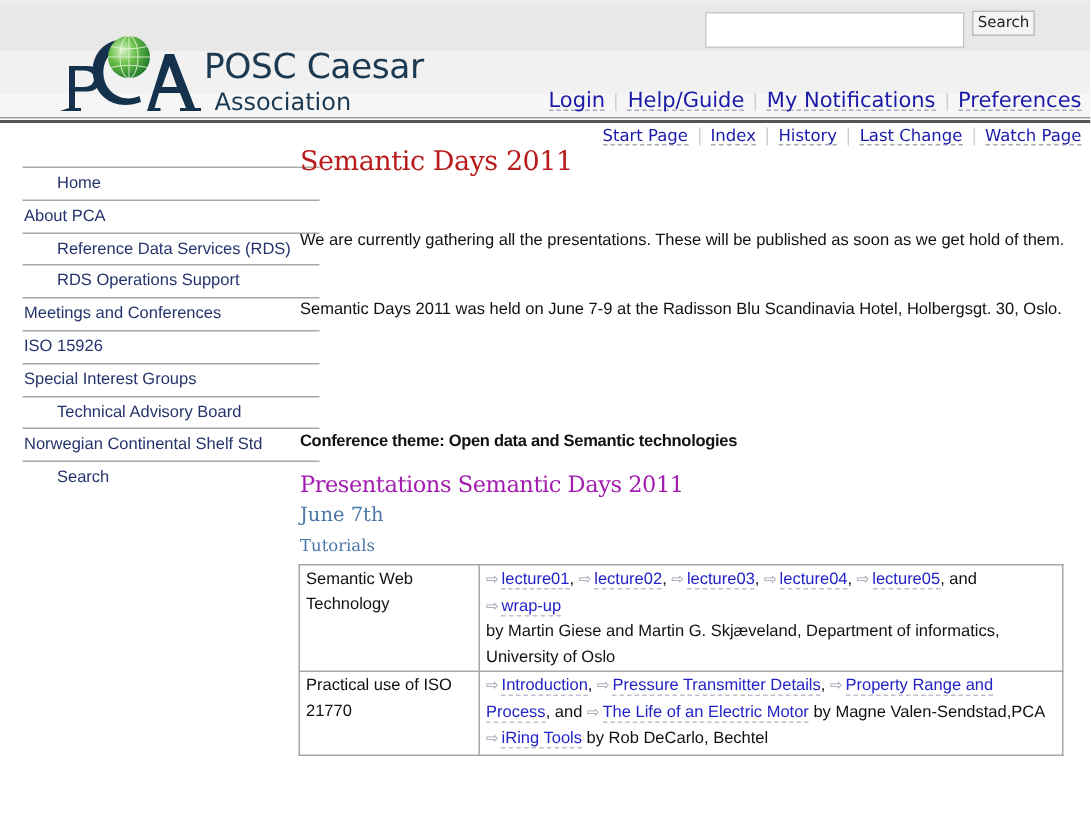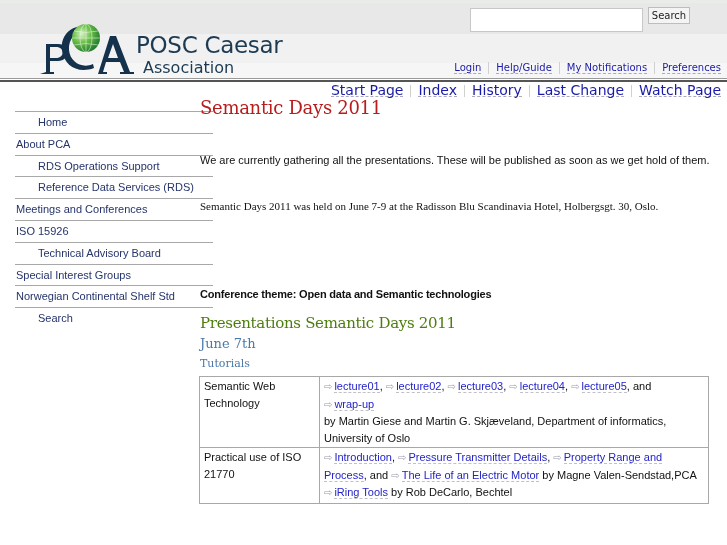--- a/index.html
+++ b/index.html
@@ -16,44 +16,44 @@
   .rule2 { position: absolute; left: 0; top: 80px; width: 100%; height: 2px; background: #555; }
 
   .logo { position: absolute; left: 38px; top: 14px; width: 260px; height: 64px; }
   .logo-mark { position: absolute; left: 0; top: 0; width: 98px; height: 62px; }
   .logo-text1 { position: absolute; left: 98px; top: 18px; font-family: "DejaVu Sans", sans-serif; font-size: 23px; color: #1c3a52; letter-spacing: -0.3px; white-space: nowrap; }
   .logo-text2 { position: absolute; left: 105px; top: 44px; font-family: "DejaVu Sans", sans-serif; font-size: 16px; color: #1c3a52; white-space: nowrap; }
 
   .search-input { position: absolute; left: 470px; top: 8px; width: 173px; height: 24px; border: 1px solid #c8c8c8; background: #fff; font-size: 11px; padding: 2px 4px; }
   .search-button { position: absolute; left: 648px; top: 7px; width: 42px; height: 17px; border: 1px solid #bdbdbd; background: #f4f4f4; font-family: "DejaVu Sans", sans-serif; font-size: 10px; color: #222; line-height: 15px; text-align: center; }
 
-  .user-links { position: absolute; right: 6px; top: 62px; display: flex; font-family: "DejaVu Sans", sans-serif; font-size: 10px; }
-  .nav-links { position: absolute; right: 6px; top: 85px; display: flex; font-family: "DejaVu Sans", sans-serif; font-size: 14px; }
+  .user-links { position: absolute; right: 6px; top: 62px; display: flex; font-family: "DejaVu Sans", sans-serif; font-size: 14px; }
+  .nav-links { position: absolute; right: 6px; top: 85px; display: flex; font-family: "DejaVu Sans", sans-serif; font-size: 11px; }
   .hl { color: #1a1aa8; text-decoration: none; border-bottom: 1px dashed #aab; padding-bottom: 0; line-height: 11px; }
   .hl-item { display: flex; align-items: center; }
   .hl-sep { display: inline-block; width: 1px; height: 12px; background: #d0d0d0; margin: 0 7px; }
 
   
   .sidebar { position: absolute; left: 15px; top: 111px; width: 198px; }
   .side-item { position: relative; height: 21.8px; border-top: 1px solid #a8a8a8; font-size: 11px; line-height: 20px; color: #1a2a6a; white-space: nowrap; }
   .side-item.sub { padding-left: 23px; }
   .side-item.top { padding-left: 1px; }
   .side-item.last { border-bottom: none; }
   .side-label { color: #25346b; }
 
   
   .content { position: absolute; left: 200px; top: 96px; width: 520px; }
   .h1 { font-family: "DejaVu Serif", serif; font-size: 18px; color: #b91c1c; line-height: 24px; letter-spacing: -0.3px; }
   .h2 { font-family: "DejaVu Serif", serif; font-size: 13px; color: #4a78a8; line-height: 18px; margin-top: 4px; letter-spacing: -0.2px; }
   .para { font-size: 11px; line-height: 17px; color: #111; }
   .p1 { position: absolute; top: 56px; left: 0; width: 515px; }
-  .p2 { position: absolute; top: 102px; left: 0; width: 515px; font-family: Liberation Serif, serif; }
+  .p2 { position: absolute; top: 102px; left: 0; width: 515px; }
   .p3 { position: absolute; top: 148px; left: 0; }
   .p4 { position: absolute; top: 190px; left: 0; font-weight: bold; letter-spacing: -0.2px; }
-  .h-pres { position: absolute; top: 218px; left: 0; font-family: "DejaVu Serif", serif; font-size: 15px; color: #4d7c0f; letter-spacing: -0.3px; white-space: nowrap; }
+  .h-pres { position: absolute; top: 218px; left: 0; font-family: "DejaVu Serif", serif; font-size: 15px; color: #a21caf; letter-spacing: -0.3px; white-space: nowrap; }
   .h-june { position: absolute; top: 240px; left: 0; font-family: "DejaVu Serif", serif; font-size: 13px; color: #4a78a8; }
   .h-tut { position: absolute; top: 261px; left: 0; font-family: "DejaVu Serif", serif; font-size: 11px; color: #4a78a8; }
 
   .ext { color: #9a9aaa; font-size: 10px; margin-right: 2px; }
   a.lnk { color: #2323c8; text-decoration: none; border-bottom: 1px dashed #c0c0c8; }
 
   
   .tbl { position: absolute; left: 199px; top: 376px; border-collapse: collapse; border: 1px solid #a8a8a8; font-size: 11px; color: #111; }
   .tbl td { border: 1px solid #a8a8a8; vertical-align: top; padding: 1px 4px; line-height: 16.5px; }
   .tbl td.c1 { width: 120px; margin-top: 20px; }
@@ -139,26 +139,26 @@
     </span>
   <span class="hl-sep"></span>
   <span class="hl-item">
       <a class="hl">Watch Page</a>
     </span>
 </div>
 
 <div class="sidebar">
   <div class="side-item sub"><span class="side-label">Home</span></div>
   <div class="side-item top"><span class="side-label">About PCA</span></div>
+  <div class="side-item sub"><span class="side-label">Reference Data Services (RDS)</span></div>
   <div class="side-item sub"><span class="side-label">RDS Operations Support</span></div>
-  <div class="side-item sub"><span class="side-label">Reference Data Services (RDS)</span></div>
   <div class="side-item top"><span class="side-label">Meetings and Conferences</span></div>
   <div class="side-item top"><span class="side-label">ISO 15926</span></div>
+  <div class="side-item top"><span class="side-label">Special Interest Groups</span></div>
   <div class="side-item sub"><span class="side-label">Technical Advisory Board</span></div>
-  <div class="side-item top"><span class="side-label">Special Interest Groups</span></div>
   <div class="side-item top"><span class="side-label">Norwegian Continental Shelf Std</span></div>
   <div class="side-item sub last"><span class="side-label">Search</span></div>
 </div>
 
 <div class="content">
   <div class="h1">Semantic Days 2011</div>
   <div class="para p1">We are currently gathering all the presentations. These will be published as soon as we get hold of them.</div>
   <div class="para p2">Semantic Days 2011 was held on June 7-9 at the Radisson Blu Scandinavia Hotel, Holbergsgt. 30, Oslo.</div>
   <div class="para p4">Conference theme: Open data and Semantic technologies</div>
   <div class="h-pres">Presentations Semantic Days 2011</div>

